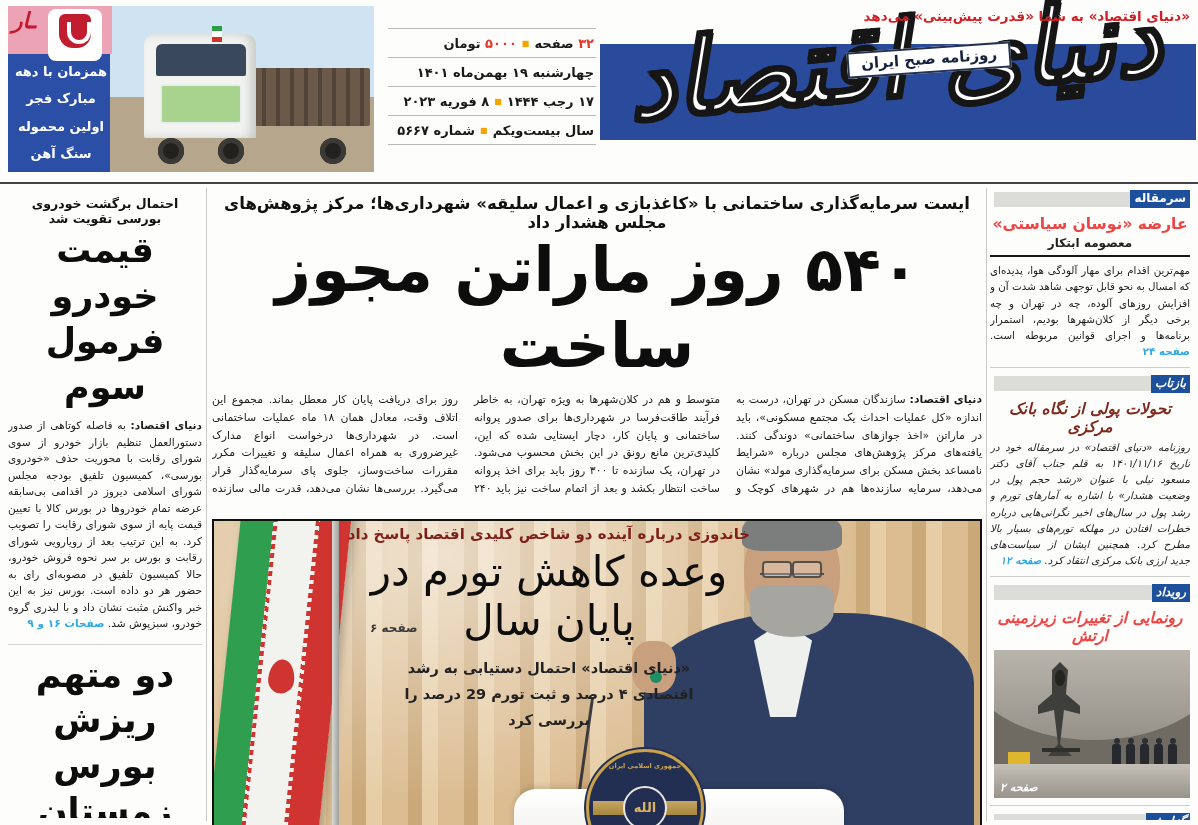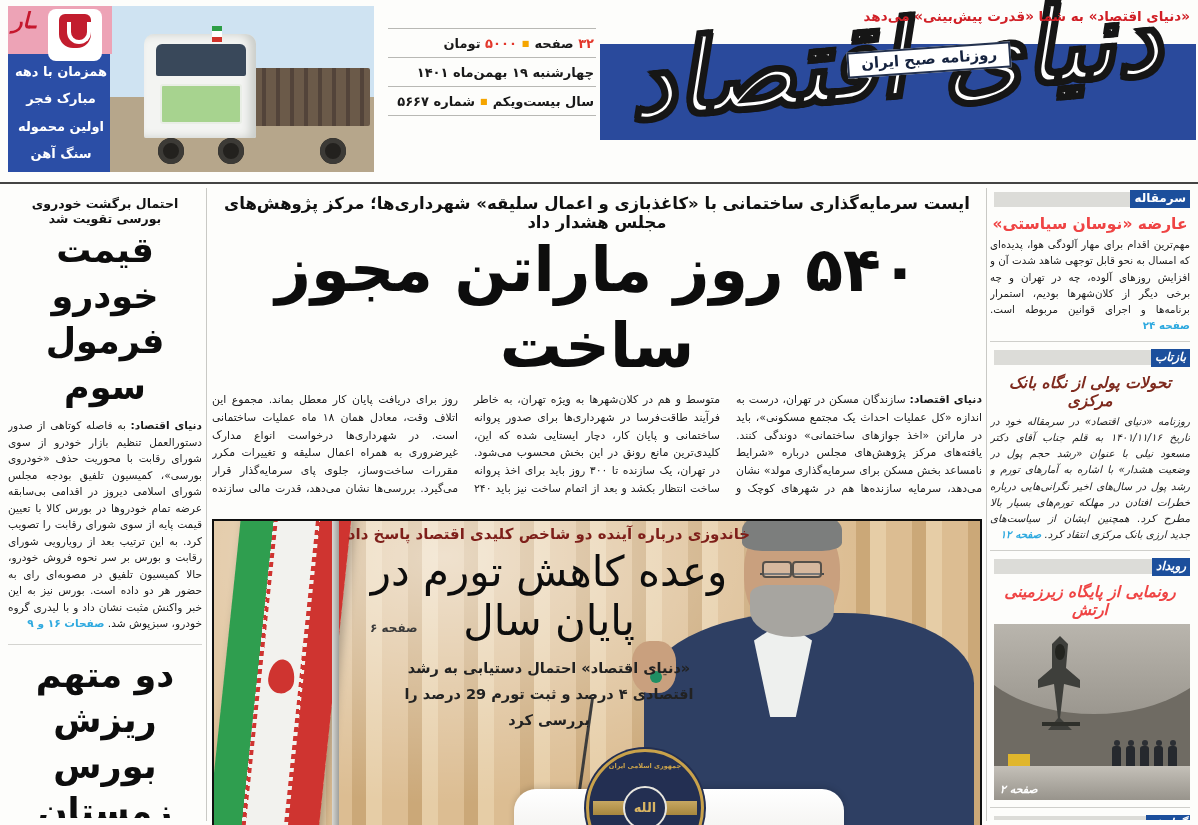--- a/index.html
+++ b/index.html
@@ -94,21 +94,21 @@
   .rcol { position:absolute; left:990px; top:190px; width:200px; height:630px; overflow:hidden; }
   .rsec { margin-bottom:7px; }
   .rsec + .rsec { border-top:1px solid #cfcfcb; padding-top:7px;font-style:italic; }
   .seclabel { display:flex; align-items:center; height:18px; }
   .seclabel .tag { background:#1c4f9c; color:#fff; font-size:12px; font-weight:bold; padding:1px 4px 3px; }
   .seclabel .bar { flex:1; height:15px; background:#dcdcd8; margin-left:4px; }
   .rtitle { text-align:center; font-size:15.5px; font-weight:bold; color:#ef4444; margin:7px 0 3px; }
   .rtitle.maroon { color:#7e2a1e; }
   .rauthor { text-align:center; font-size:12px; font-weight:bold; color:#222; padding-bottom:5px; border-bottom:2px solid #161616; margin-bottom:5px; }
   .rbody { font-size:10.3px; line-height:1.58; text-align:justify; color:#1c1c1c; }
-  .jet { position:relative; margin-top:5px; width:196px; height:176px; background:linear-gradient(#b9b5ad,#908c84 70%,#aaa69e); overflow:hidden; }
+  .jet { position:relative; margin-top:5px; width:196px; height:148px; background:linear-gradient(#b9b5ad,#908c84 70%,#aaa69e); overflow:hidden; }
   .jet::before { content:""; position:absolute; left:-30px; top:-70px; width:260px; height:160px; border-radius:50%; box-shadow:0 0 0 200px #6f6b63; }
   .jet-floor { position:absolute; bottom:0; width:100%; height:34px; background:linear-gradient(#c4c0b8,#98948c); }
   .jet-svg { position:absolute; left:8px; top:10px; }
   .fig { position:absolute; bottom:30px; width:9px; height:24px; background:#26292e; border-radius:3px 3px 0 0; }
   .fig::before { content:""; position:absolute; top:-6px; left:1.5px; width:6px; height:6px; background:#2c2f34; border-radius:50%; }
   .ladder { position:absolute; left:14px; bottom:32px; width:22px; height:14px; background:#e0b62c; }
   .jet-pref { position:absolute; left:6px; bottom:4px; color:#fff; font-size:11px; font-weight:bold; }
 
   
   .lcol { position:absolute; left:8px; top:190px; width:194px; height:628px; overflow:hidden; }
@@ -147,20 +147,23 @@
     </div>
   </div>
 
   <div class="dates">
     <div class="drow">
       <span class="rednum">۳۲</span>
       <span>صفحه</span><span class="sq"></span><span class="rednum">۵۰۰۰</span>
       <span>تومان</span>
     </div>
     <div class="drow">چهارشنبه ۱۹ بهمن‌ماه ۱۴۰۱</div>
+    <div class="drow">
+      <span>۱۷ رجب ۱۴۴۴</span><span class="sq"></span><span>۸ فوریه ۲۰۲۳</span>
+    </div>
     <div class="drow">
       <span>سال بیست‌ویکم</span><span class="sq"></span><span>شماره ۵۶۶۷</span>
     </div>
   </div>
 
   <div class="masthead">
     <div class="slogan">«دنیای اقتصاد» به شما «قدرت پیش‌بینی» می‌دهد</div>
     <div class="blueband"></div>
     <div class="calligraphy">دنیای اقتصاد</div>
     <div class="tagline">روزنامه صبح ایران</div>
@@ -220,20 +223,21 @@
   </div>
 
   <div class="rcol">
 
     <div class="rsec">
       <div class="seclabel">
         <span class="tag">سرمقاله</span>
         <span class="bar"></span>
       </div>
       <div class="rtitle">عارضه «نوسان سیاستی»</div>
+      <div class="rauthor">معصومه ابتکار</div>
       <p class="rbody">
         <span>مهم‌ترین اقدام برای مهار آلودگی هوا، پدیده‌ای که امسال به نحو قابل توجهی شاهد شدت آن و افزایش روزهای آلوده، چه در تهران و چه برخی دیگر از کلان‌شهرها بودیم، استمرار برنامه‌ها و اجرای قوانین مربوطه است.</span>
         <span class="pref">صفحه ۲۴</span>
       </p>
     </div>
 
     <div class="rsec">
       <div class="seclabel">
         <span class="tag">بازتاب</span>
         <span class="bar"></span>
@@ -243,21 +247,21 @@
         <span>روزنامه «دنیای اقتصاد» در سرمقاله خود در تاریخ ۱۴۰۱/۱۱/۱۶ به قلم جناب آقای دکتر مسعود نیلی با عنوان «رشد حجم پول در وضعیت هشدار» با اشاره به آمارهای تورم و رشد پول در سال‌های اخیر نگرانی‌هایی درباره خطرات افتادن در مهلکه تورم‌های بسیار بالا مطرح کرد. همچنین ایشان از سیاست‌های جدید ارزی بانک مرکزی انتقاد کرد.</span>
         <span class="pref">صفحه ۱۲</span>
       </p>
     </div>
 
     <div class="rsec">
       <div class="seclabel">
         <span class="tag">رویداد</span>
         <span class="bar"></span>
       </div>
-      <div class="rtitle">رونمایی از پایگاه زیرزمینی ارتش</div>
+      <div class="rtitle">رونمایی از تغییرات زیرزمینی ارتش</div>
       <div class="jet">
         <svg class="jet-svg" width="120" height="105" viewBox="0 0 120 105">
           <polygon points="58,2 66,10 64,34 78,46 78,54 62,50 58,84 70,96 46,96 56,84 52,50 36,54 36,46 50,34 50,10" fill="#3e3f3b"></polygon>
           <ellipse cx="58" cy="18" rx="5" ry="8" fill="#23241f"></ellipse>
           <rect x="40" y="88" width="38" height="4" fill="#2e2f2a"></rect>
         </svg>
         <div class="ladder"></div>
         <div class="fig" style="left:132px"></div>
         <div class="fig" style="left:146px"></div>
         <div class="fig" style="left:160px"></div>

